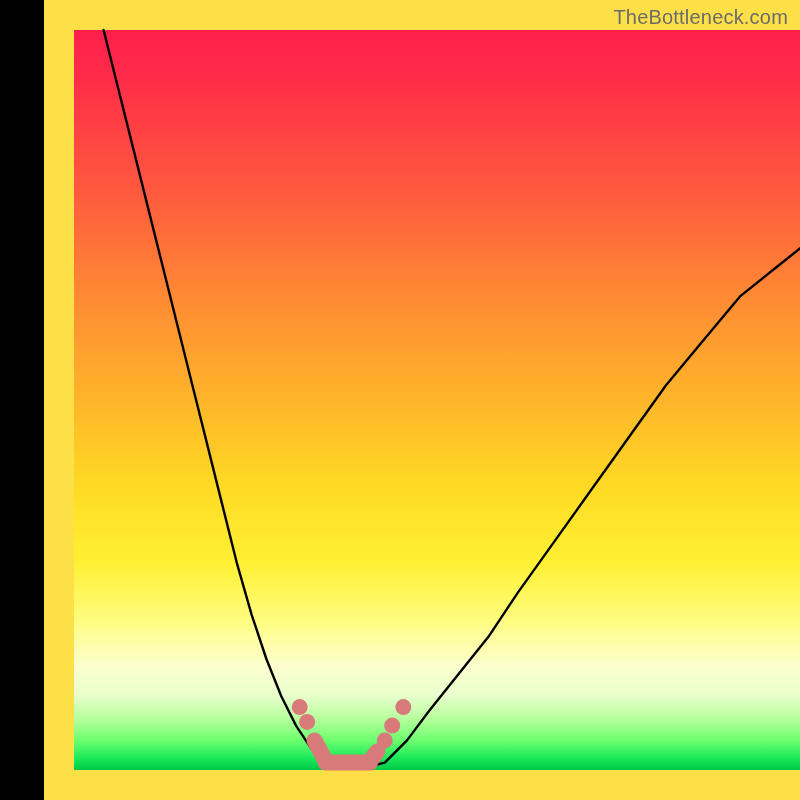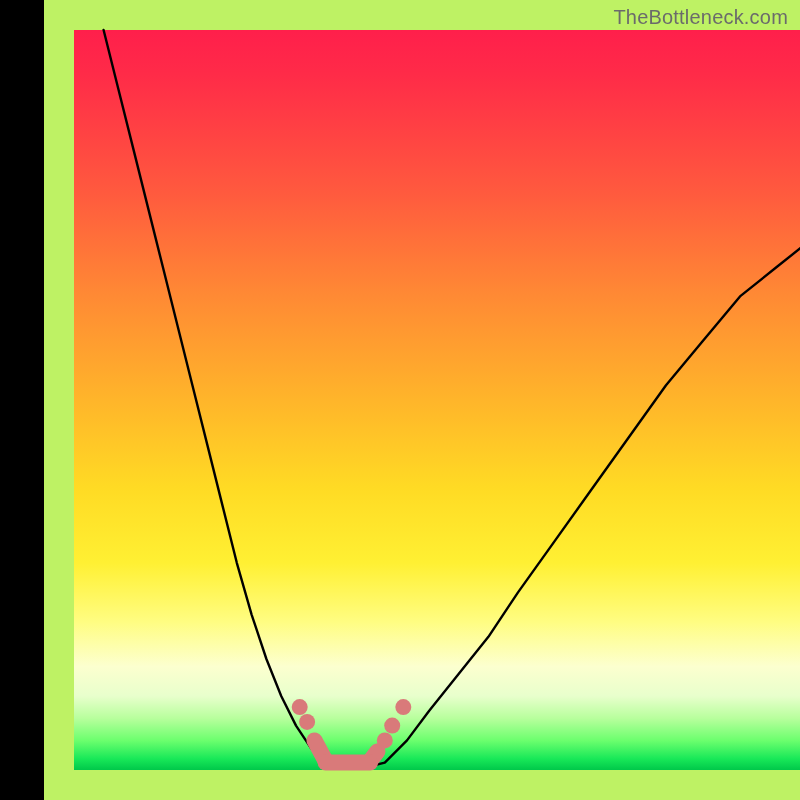--- a/index.html
+++ b/index.html
@@ -7,21 +7,21 @@
     padding: 0;
     width: 800px;
     height: 800px;
     background: #000;
     overflow: hidden;
     font-family: Arial, Helvetica, sans-serif;
   }
   .frame {
     position: absolute;
     inset: 0;
-    background: #bef264;
+    background: #fde047;
     margin-left: 44px;
   }
   .plot {
     position: absolute;
     left: 30px;
     top: 30px;
     width: 740px;
     height: 740px;
     background: linear-gradient(
       to bottom,

